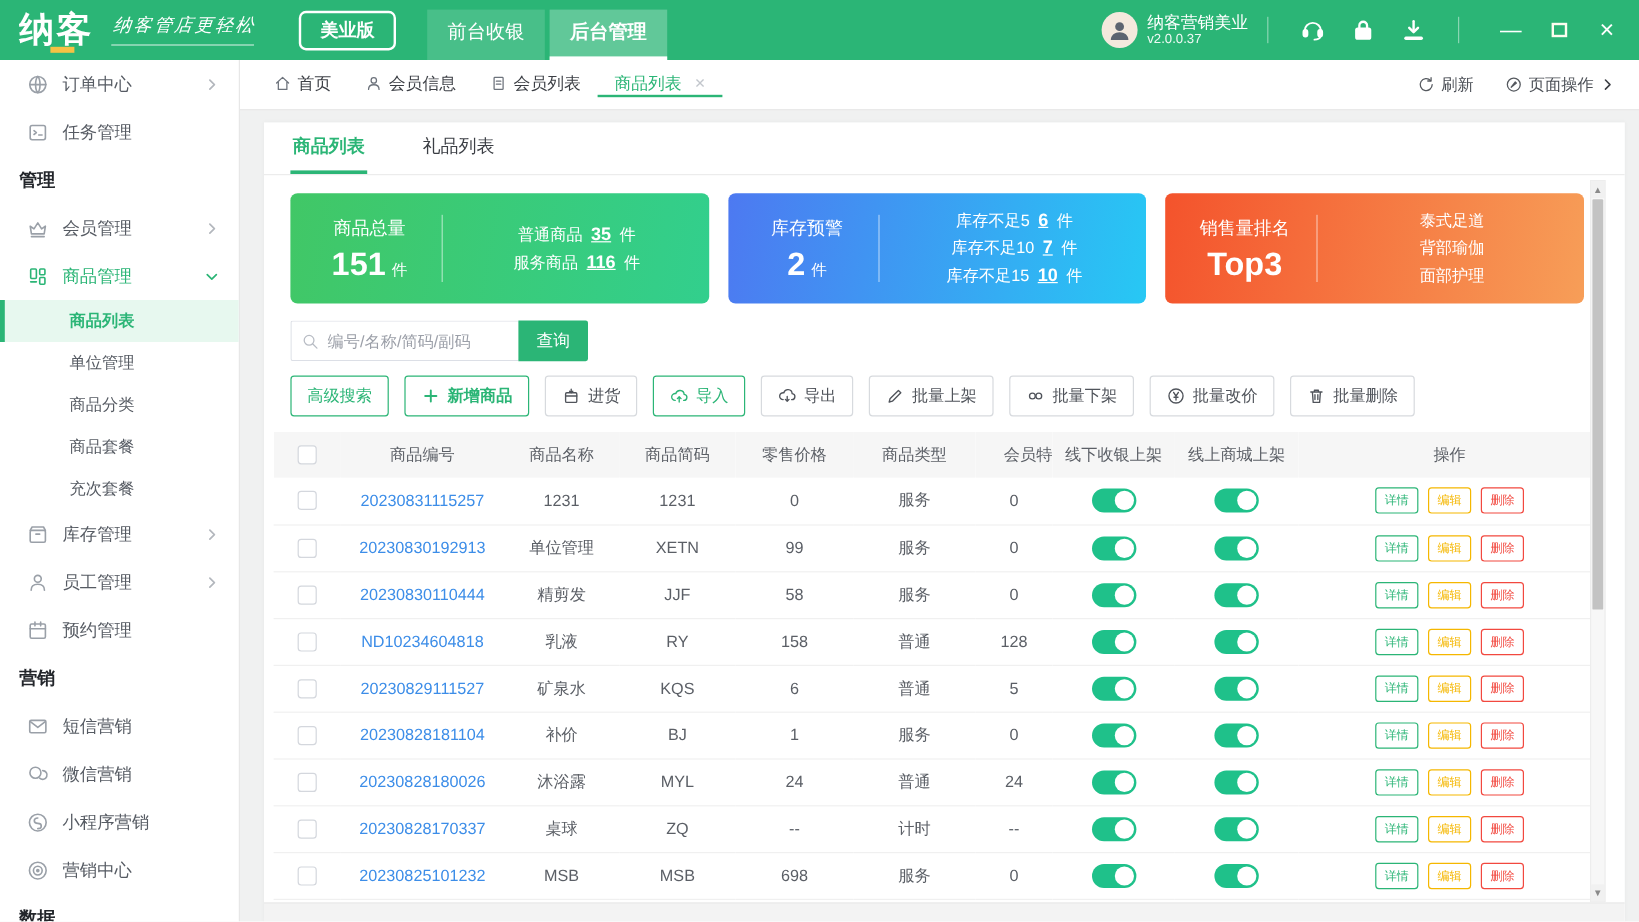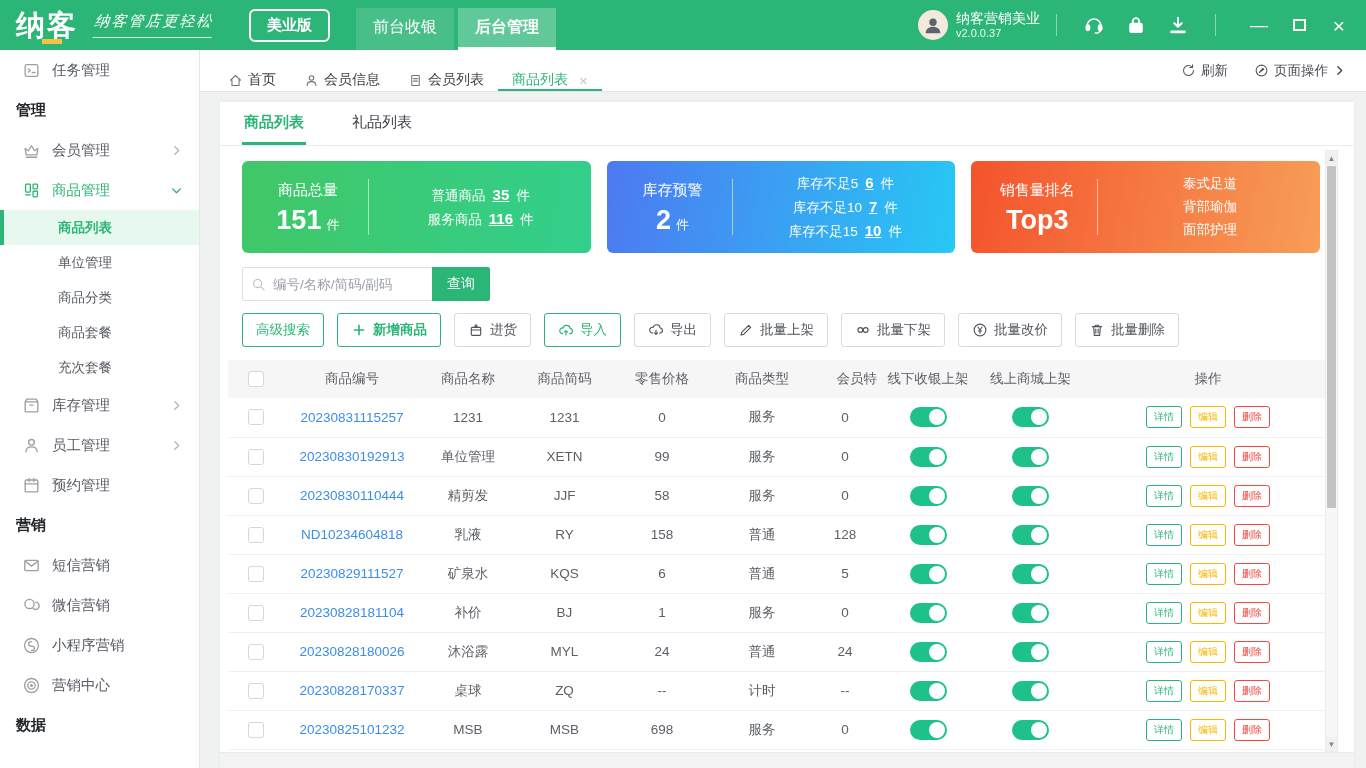--- a/index.html
+++ b/index.html
@@ -161,20 +161,34 @@
       <span class="win-btn" style="font-size:21px;">×</span>
     </div>
   </div>
 
   <div class="main">
 
     <div class="sidebar" id="sidebar">
         <div class="sb-item">
           <span class="icon ">
             <svg viewBox="0 0 24 24">
+              <circle cx="12" cy="12" r="8.5"></circle>
+              <path d="M3.5 12h17M12 3.5c-3.1 2.6-3.1 14.4 0 17M12 3.5c3.1 2.6 3.1 14.4 0 17"></path>
+            </svg>
+          </span>
+          <span>订单中心</span>
+          <span class="icon chev">
+            <svg viewBox="0 0 24 24">
+              <path d="M9 5l7 7-7 7" style="stroke-width:2.6"></path>
+            </svg>
+          </span>
+        </div>
+        <div class="sb-item">
+          <span class="icon ">
+            <svg viewBox="0 0 24 24">
               <rect x="4" y="4.5" width="16" height="15" rx="2"></rect>
               <path d="M8 10l2.5 2L8 14M13 14.5h3.5"></path>
             </svg>
           </span>
           <span>任务管理</span>
         </div>
         <div class="sb-section">管理</div>
         <div class="sb-item">
           <span class="icon ">
             <svg viewBox="0 0 24 24">
@@ -284,21 +298,21 @@
             </svg>
           </span>
           <span>营销中心</span>
         </div>
         <div class="sb-section">数据</div>
       </div>
 
     <div class="content">
 
       <div class="pagetabs">
-        <div id="ptabs" style="display:flex;align-items:flex-end;">
+        <div id="ptabs" style="display:flex;align-items:center;">
             <div class="ptab">
               <span class="icon ">
                 <svg viewBox="0 0 24 24">
                   <path d="M4 11.5L12 4l8 7.5M6.3 10v10h11.4V10"></path>
                 </svg>
               </span>
               <span>首页</span>
             </div>
             <div class="ptab">
               <span class="icon ">

